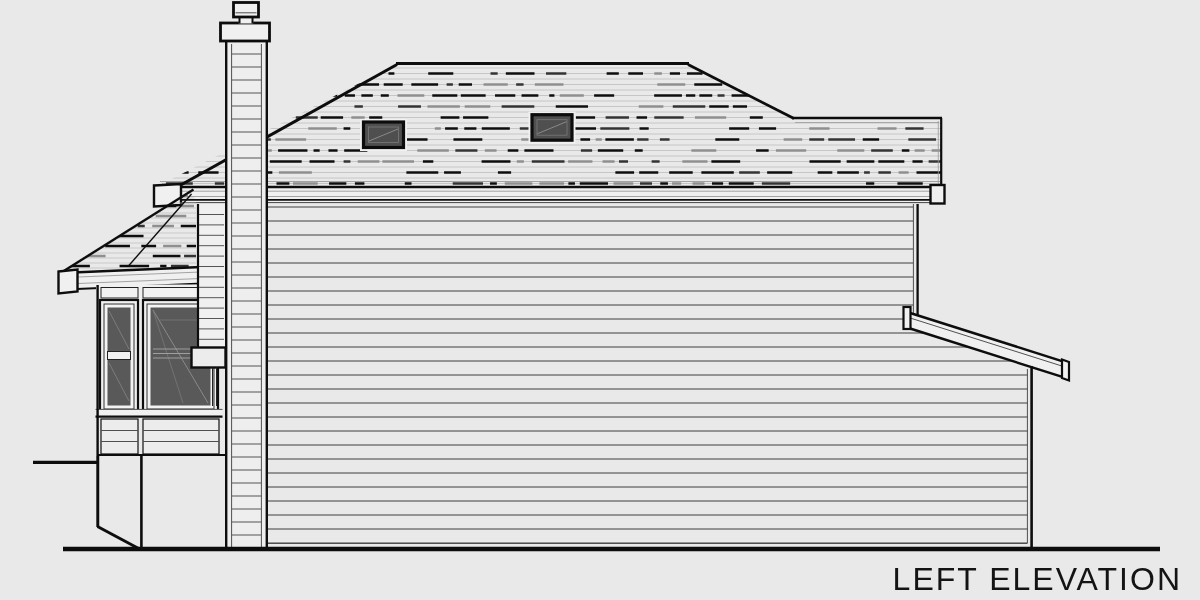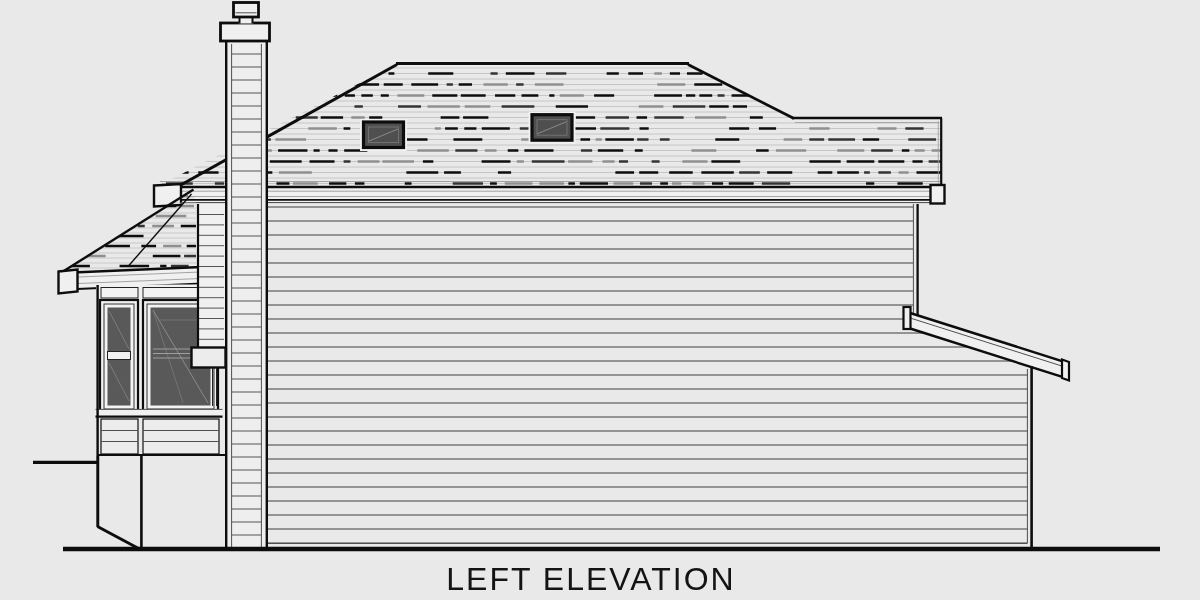--- a/index.html
+++ b/index.html
@@ -13,21 +13,21 @@
   svg{position:absolute;left:0;top:0;}
   .ln{stroke:var(--line);fill:none;stroke-linecap:butt;}
   .sf{stroke:var(--line);fill:var(--panel);}
   .soft{stroke:var(--soft);fill:none;}
   .faint{stroke:var(--faint);fill:none;}
   .panel{fill:var(--panel);}
   .bgf{fill:var(--bg);}
   .glassf{fill:var(--glass);}
   .chimf{fill:var(--chim);}
   #title{
-    position:absolute; left:0; top:561px; width:1182px; text-align:center;
+    position:absolute; left:0; top:561px; width:1182px; text-align:right;
     font-size:32px; letter-spacing:2px; color:var(--ink); font-weight:400;
   }
 </style>
 </head>
 <body>
 
 <svg width="1200" height="600" viewBox="0 0 1200 600">
   <defs>
     <clipPath id="roofClip">
       <polygon points="158,186 397,64 688,64 794,118 942,118 942,186"></polygon>

